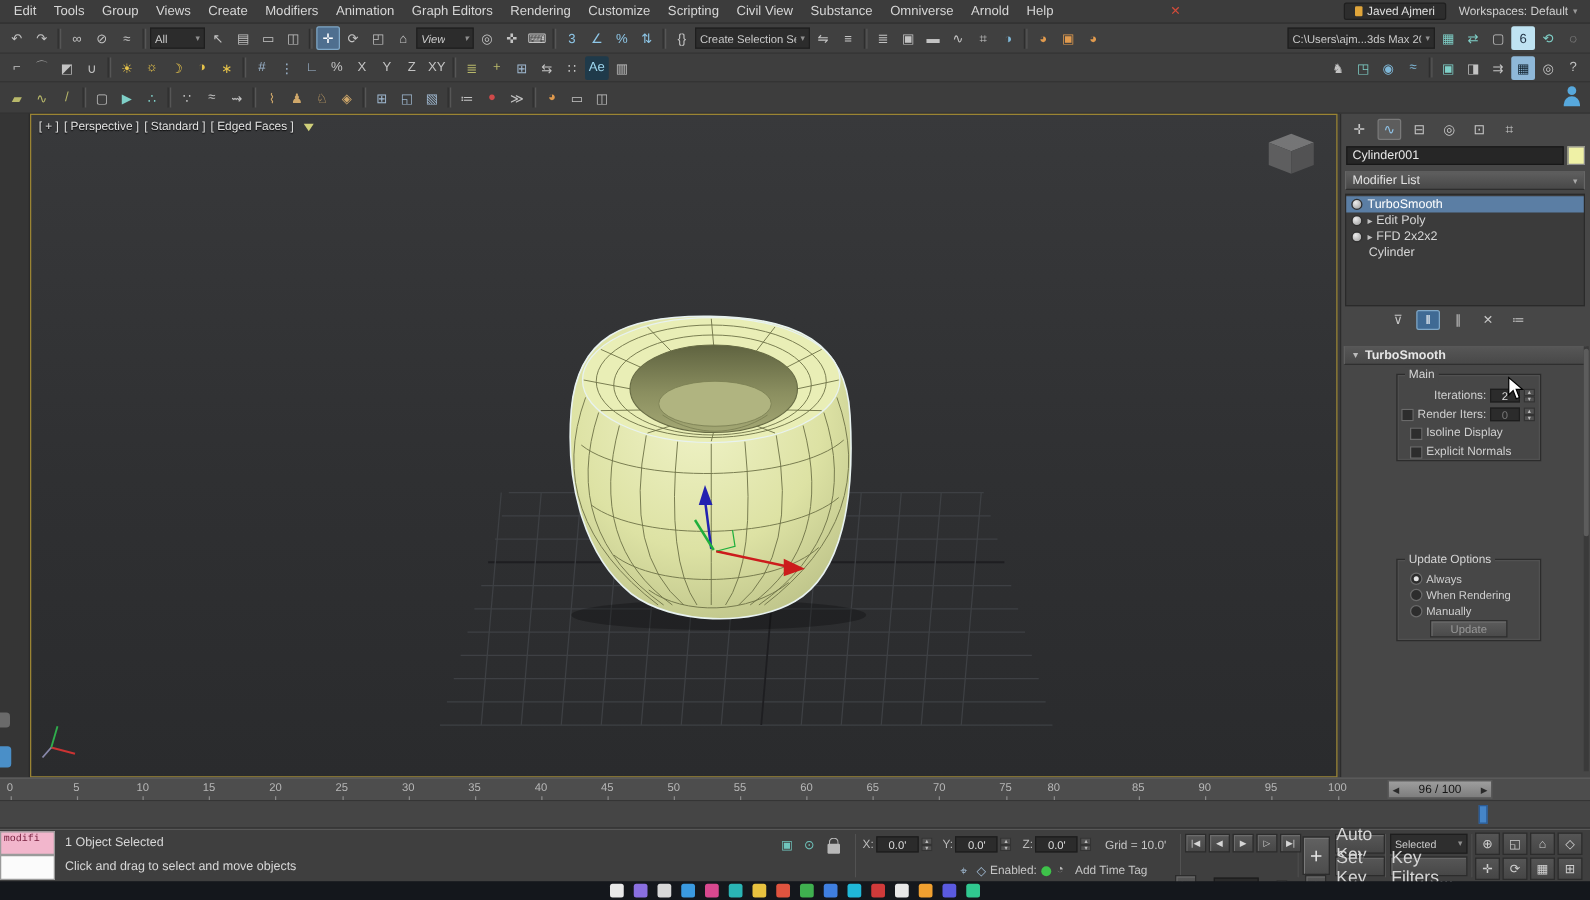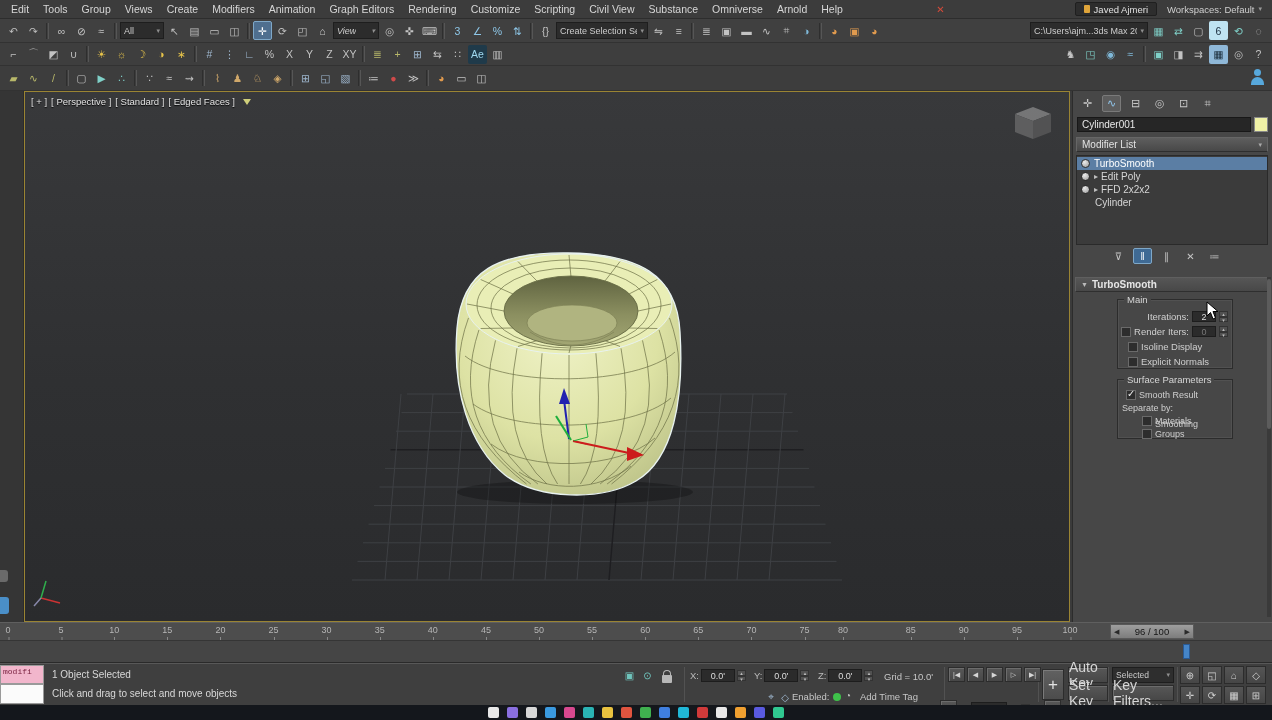--- a/index.html
+++ b/index.html
@@ -494,40 +494,38 @@
       <div class="prow" style="padding-left:10px">
         <span class="cb"></span>
         <span>Isoline Display</span>
       </div>
       <div class="prow" style="padding-left:10px">
         <span class="cb"></span>
         <span>Explicit Normals</span>
       </div>
     </div>
 
-    <div class="group" style="top:288px;height:60px">
-      <span class="group-label">Surface Parameters</span>
+
+    <div class="group" style="top:356px;height:66px">
+      <span class="group-label">Update Options</span>
       <div style="height:7px"></div>
-      <div class="prow sm" style="padding-left:8px">
-        <span class="cb on"></span>
-        <span>Smooth Result</span>
-      </div>
-      <div class="prow sm" style="padding-left:4px">
-        <span>Separate by:</span>
-      </div>
-      <div class="prow sm" style="padding-left:24px">
-        <span class="cb"></span>
-        <span>Materials</span>
-      </div>
-      <div class="prow sm" style="padding-left:24px">
-        <span class="cb"></span>
-        <span>Smoothing Groups</span>
-      </div>
-    </div>
-
+      <div class="prow sm" style="padding-left:10px">
+        <span class="radio on"></span>
+        <span>Always</span>
+      </div>
+      <div class="prow sm" style="padding-left:10px">
+        <span class="radio"></span>
+        <span>When Rendering</span>
+      </div>
+      <div class="prow sm" style="padding-left:10px">
+        <span class="radio"></span>
+        <span>Manually</span>
+      </div>
+      <div class="ubtn">Update</div>
+    </div>
 
     <div id="panel-scroll">
         <div class="thumb"></div>
       </div>
   </div>
 
   <div id="timeslider">
     <div id="ruler">
         <span class="tick" style="left: 8px;">0</span>
         <span class="tick" style="left: 61.1px;">5</span>

